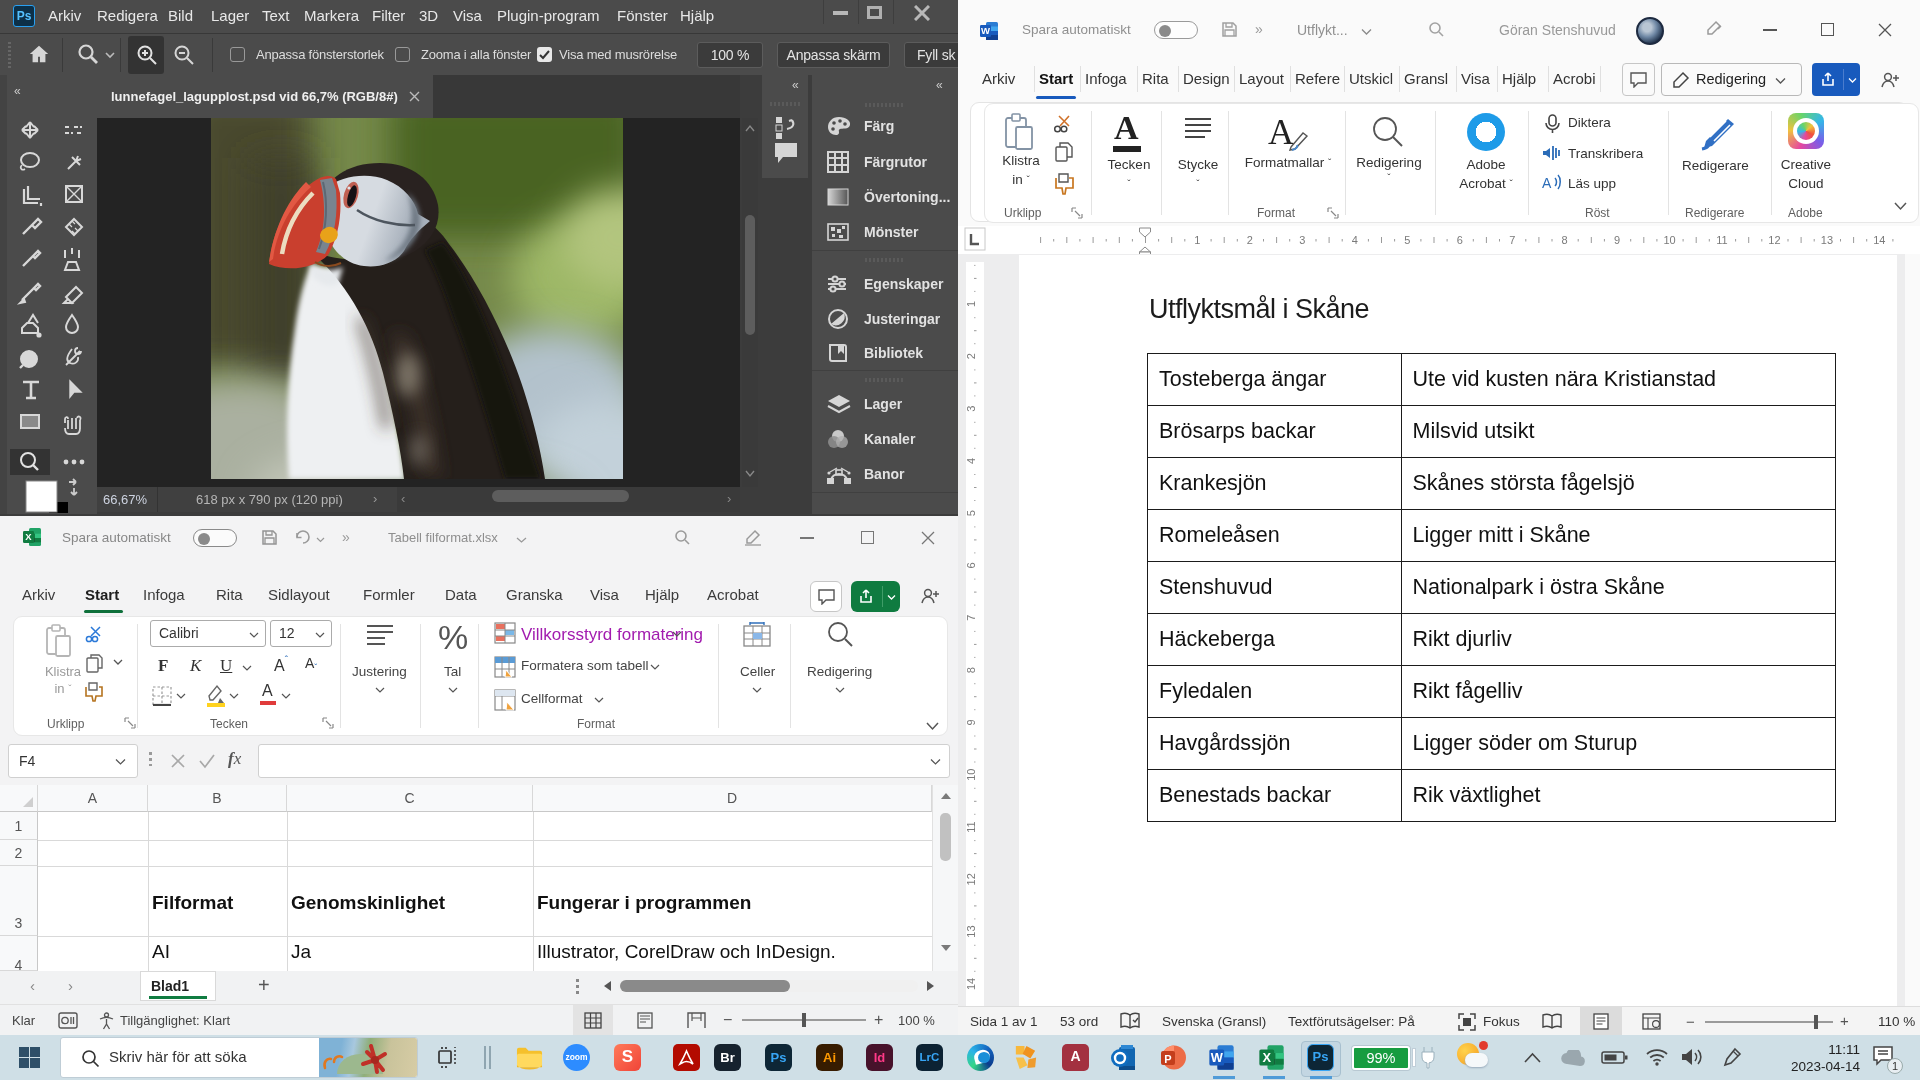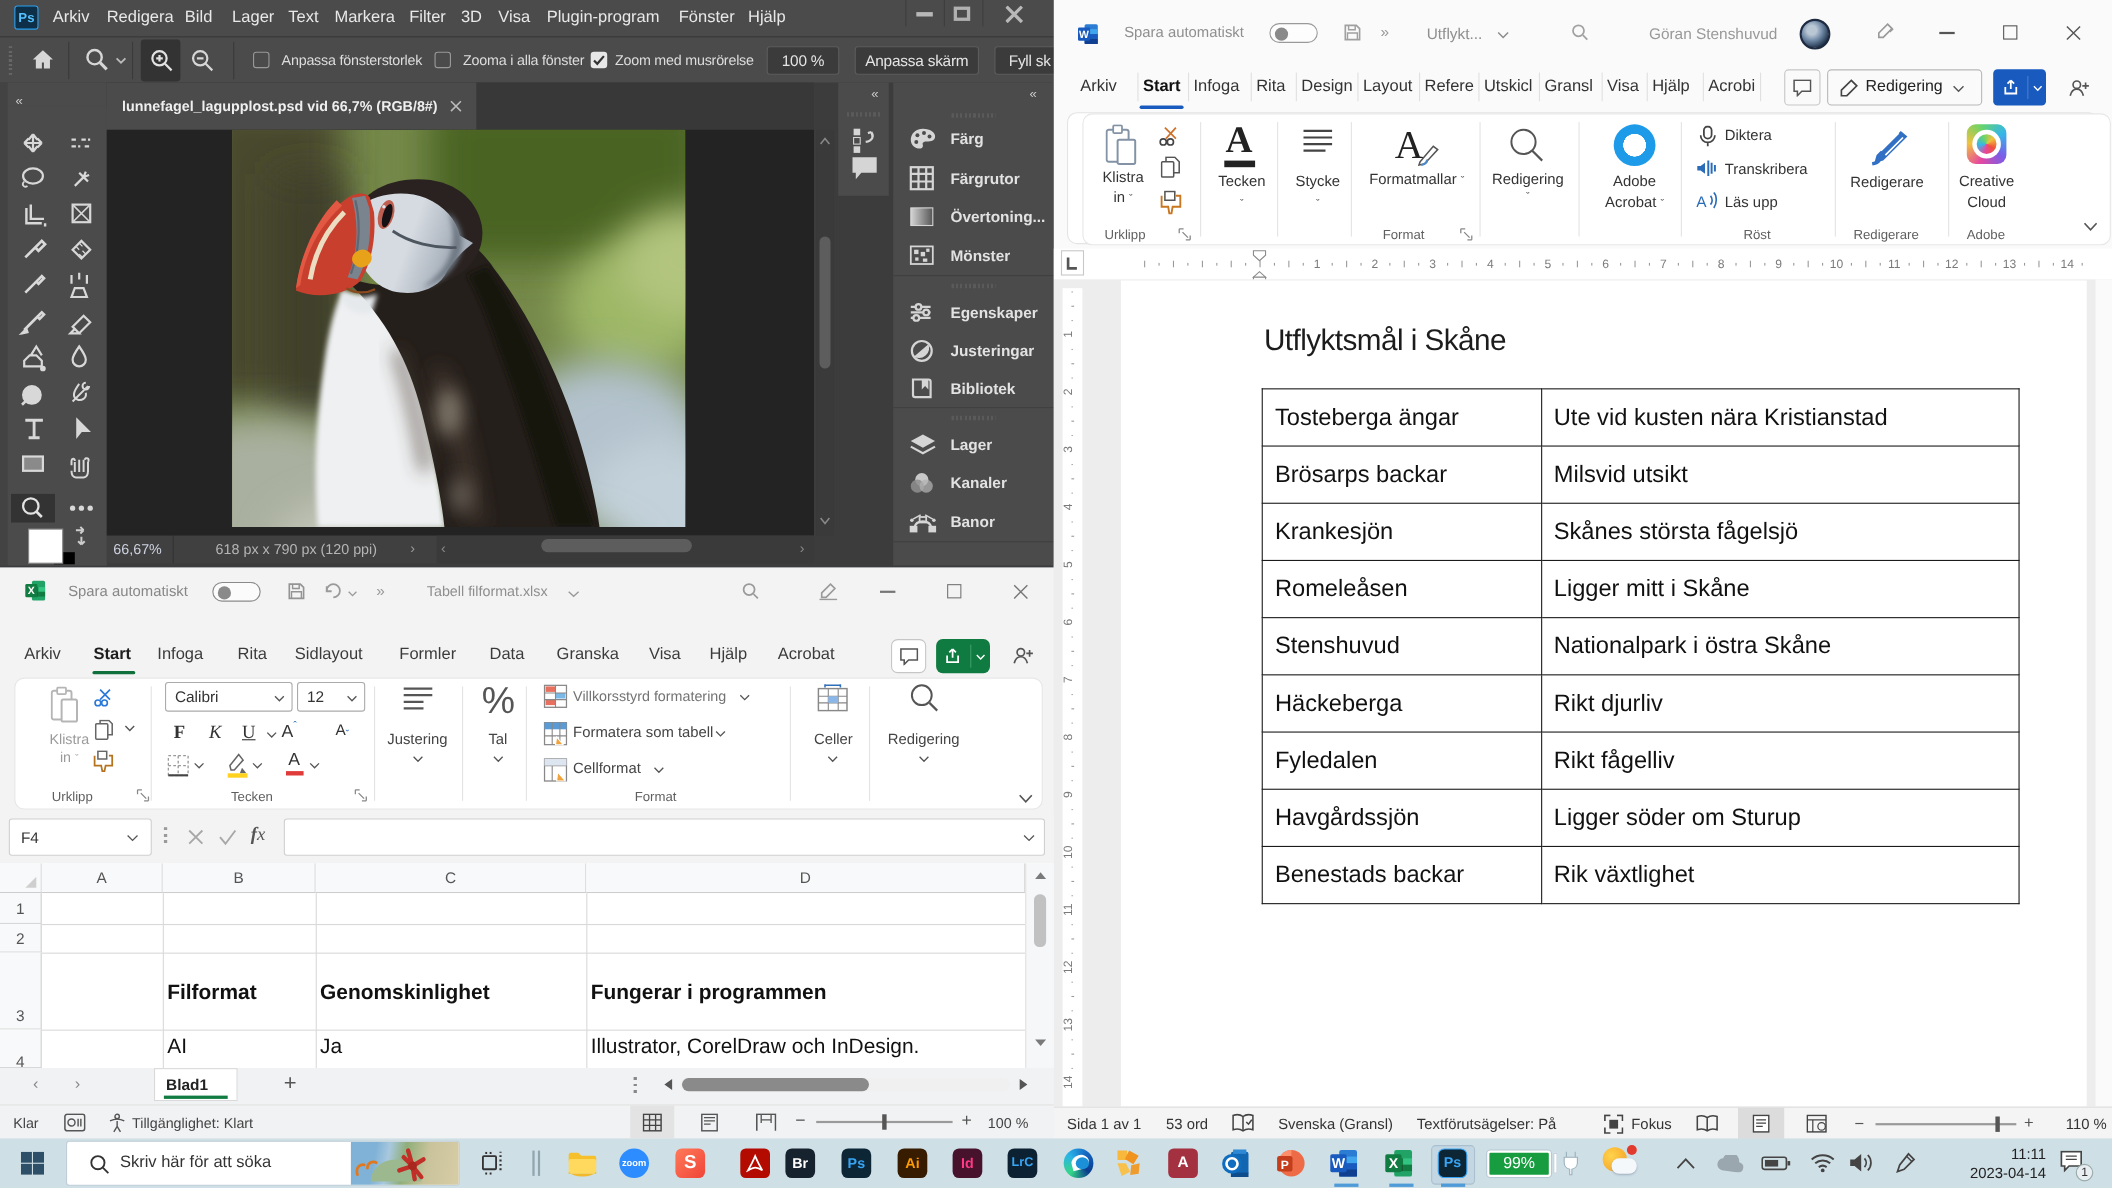--- a/index.html
+++ b/index.html
@@ -108,21 +108,21 @@
         </svg>
       <div class="a" style="left:212px;top:4px;width:1px;height:34px;background:#3a3a3a"></div>
       <div class="a" style="left:230px;top:13px;width:15px;height:15px;border:1.5px solid #999;border-radius:3px"></div>
       <span class="a" style="left:256px;top:13px">Anpassa fönsterstorlek</span>
       <div class="a" style="left:395px;top:13px;width:15px;height:15px;border:1.5px solid #999;border-radius:3px"></div>
       <span class="a" style="left:421px;top:13px">Zooma i alla fönster</span>
       <div class="a" style="left:537px;top:13px;width:15px;height:15px;background:#e8e8e8;border-radius:3px"></div>
       <svg class="a" style="left:539px;top:16px" width="11" height="10" viewBox="0 0 11 10">
           <path d="M1 5l3 3 6-7" stroke="#333" stroke-width="2" fill="none"></path>
         </svg>
-      <span class="a" style="left:559px;top:13px">Zoom med musrörelse</span>
+      <span class="a" style="left:559px;top:13px">Visa med musrörelse</span>
       <div class="a psbtn" style="left:697px;top:8px;width:66px;height:26px;line-height:24px">100 %</div>
       <div class="a psbtn" style="left:777px;top:8px;width:113px;height:26px;line-height:24px">Anpassa skärm</div>
       <div class="a psbtn" style="left:904px;top:8px;width:60px;height:26px;line-height:24px;text-align:left;padding-left:12px">Fyll sk</div>
     </div>
     <div class="a tabstrip">
       <div class="a tab"><span style="margin-left:14px">lunnefagel_lagupplost.psd vid 66,7% (RGB/8#)</span>
         <svg class="a" style="left:312px;top:16px" width="11" height="11" viewBox="0 0 11 11">
             <path d="M1 1l9 9M10 1l-9 9" stroke="#bbb" stroke-width="1.4"></path>
           </svg>
       </div>
@@ -496,21 +496,21 @@
           </svg></div>
       <div class="a" style="left:270px;top:4px;width:62px;height:27px;border:1px solid #ababab;border-radius:3px;background:#fff;font-size:14px;color:#333;line-height:25px;padding-left:8px">12<svg style="position:absolute;right:6px;top:10px" width="10" height="8" viewBox="0 0 10 8">
             <path d="M1 2l4 4 4-4" stroke="#555" stroke-width="1.2" fill="none"></path>
           </svg></div>
       <span class="a" style="left:158px;top:40px;font-weight:bold;font-size:17px;color:#333;font-family:'Liberation Serif',serif">F</span>
       <span class="a" style="left:190px;top:40px;font-style:italic;font-size:17px;color:#333;font-family:'Liberation Serif',serif">K</span>
       <span class="a" style="left:220px;top:40px;font-size:17px;color:#333;text-decoration:underline;font-family:'Liberation Serif',serif">U</span>
       <svg class="a" style="left:242px;top:48px" width="10" height="8" viewBox="0 0 10 8">
           <path d="M1 2l4 4 4-4" stroke="#555" stroke-width="1.2" fill="none"></path>
         </svg>
-      <span class="a" style="left:256px;top:39px;font-size:16px;color:#333">A<span style="font-size:10px;vertical-align:7px;color:#2f6fba">ˆ</span></span>
+      <span class="a" style="left:274px;top:39px;font-size:16px;color:#333">A<span style="font-size:10px;vertical-align:7px;color:#2f6fba">ˆ</span></span>
       <span class="a" style="left:305px;top:39px;font-size:14px;color:#333">A<span style="font-size:9px;color:#2f6fba;vertical-align:-2px">ˇ</span></span>
       <svg class="a" style="left:152px;top:70px" width="20" height="20" viewBox="0 0 20 20">
           <rect x="1" y="1" width="18" height="18" fill="none" stroke="#999" stroke-width="1.2" stroke-dasharray="2.5 2"></rect>
           <path d="M10 1v18M1 10h18" stroke="#999" stroke-width="1.2" stroke-dasharray="2.5 2"></path>
           <path d="M1 19h18" stroke="#444" stroke-width="2.2"></path>
         </svg>
       <svg class="a" style="left:176px;top:76px" width="10" height="8" viewBox="0 0 10 8">
           <path d="M1 2l4 4 4-4" stroke="#555" stroke-width="1.2" fill="none"></path>
         </svg>
       <svg class="a" style="left:205px;top:68px" width="22" height="24" viewBox="0 0 22 24">
@@ -545,21 +545,21 @@
           <path d="M1 2l4 4 4-4" stroke="#555" stroke-width="1.2" fill="none"></path>
         </svg>
       <div class="gsep" style="left:478px"></div>
       <svg class="a" style="left:494px;top:6px" width="22" height="22" viewBox="0 0 22 22">
           <rect x="1" y="1" width="20" height="20" fill="#fff" stroke="#888" stroke-width="1.2"></rect>
           <rect x="2" y="2" width="9" height="5" fill="#e8705e"></rect>
           <rect x="11" y="8" width="9" height="5" fill="#7ab8e8"></rect>
           <rect x="2" y="14" width="9" height="5" fill="#e8705e"></rect>
           <path d="M1 8h20M1 14h20M11 1v20" stroke="#888" stroke-width="1"></path>
         </svg>
-      <span class="a" style="left:521px;top:9px;font-size:13px;color:#737373">Villkorsstyrd formatering</span>
+      <span class="a" style="left:521px;top:9px;font-size:17px;color:#a21caf">Villkorsstyrd formatering</span>
       <svg class="a" style="left:672px;top:14px" width="10" height="8" viewBox="0 0 10 8">
           <path d="M1 2l4 4 4-4" stroke="#555" stroke-width="1.2" fill="none"></path>
         </svg>
       <svg class="a" style="left:494px;top:40px" width="22" height="22" viewBox="0 0 22 22">
           <rect x="1" y="1" width="20" height="20" fill="#fff" stroke="#888" stroke-width="1.2"></rect>
           <rect x="1" y="1" width="20" height="6" fill="#5a9bd5"></rect>
           <path d="M1 13h20M8 1v20M15 1v20" stroke="#888" stroke-width="1"></path>
           <path d="M12 14l6 7h-7z" fill="#f0a23c" stroke="#fff"></path>
         </svg>
       <span class="a" style="left:521px;top:42px;font-size:13.5px;color:#444">Formatera som tabell</span>

